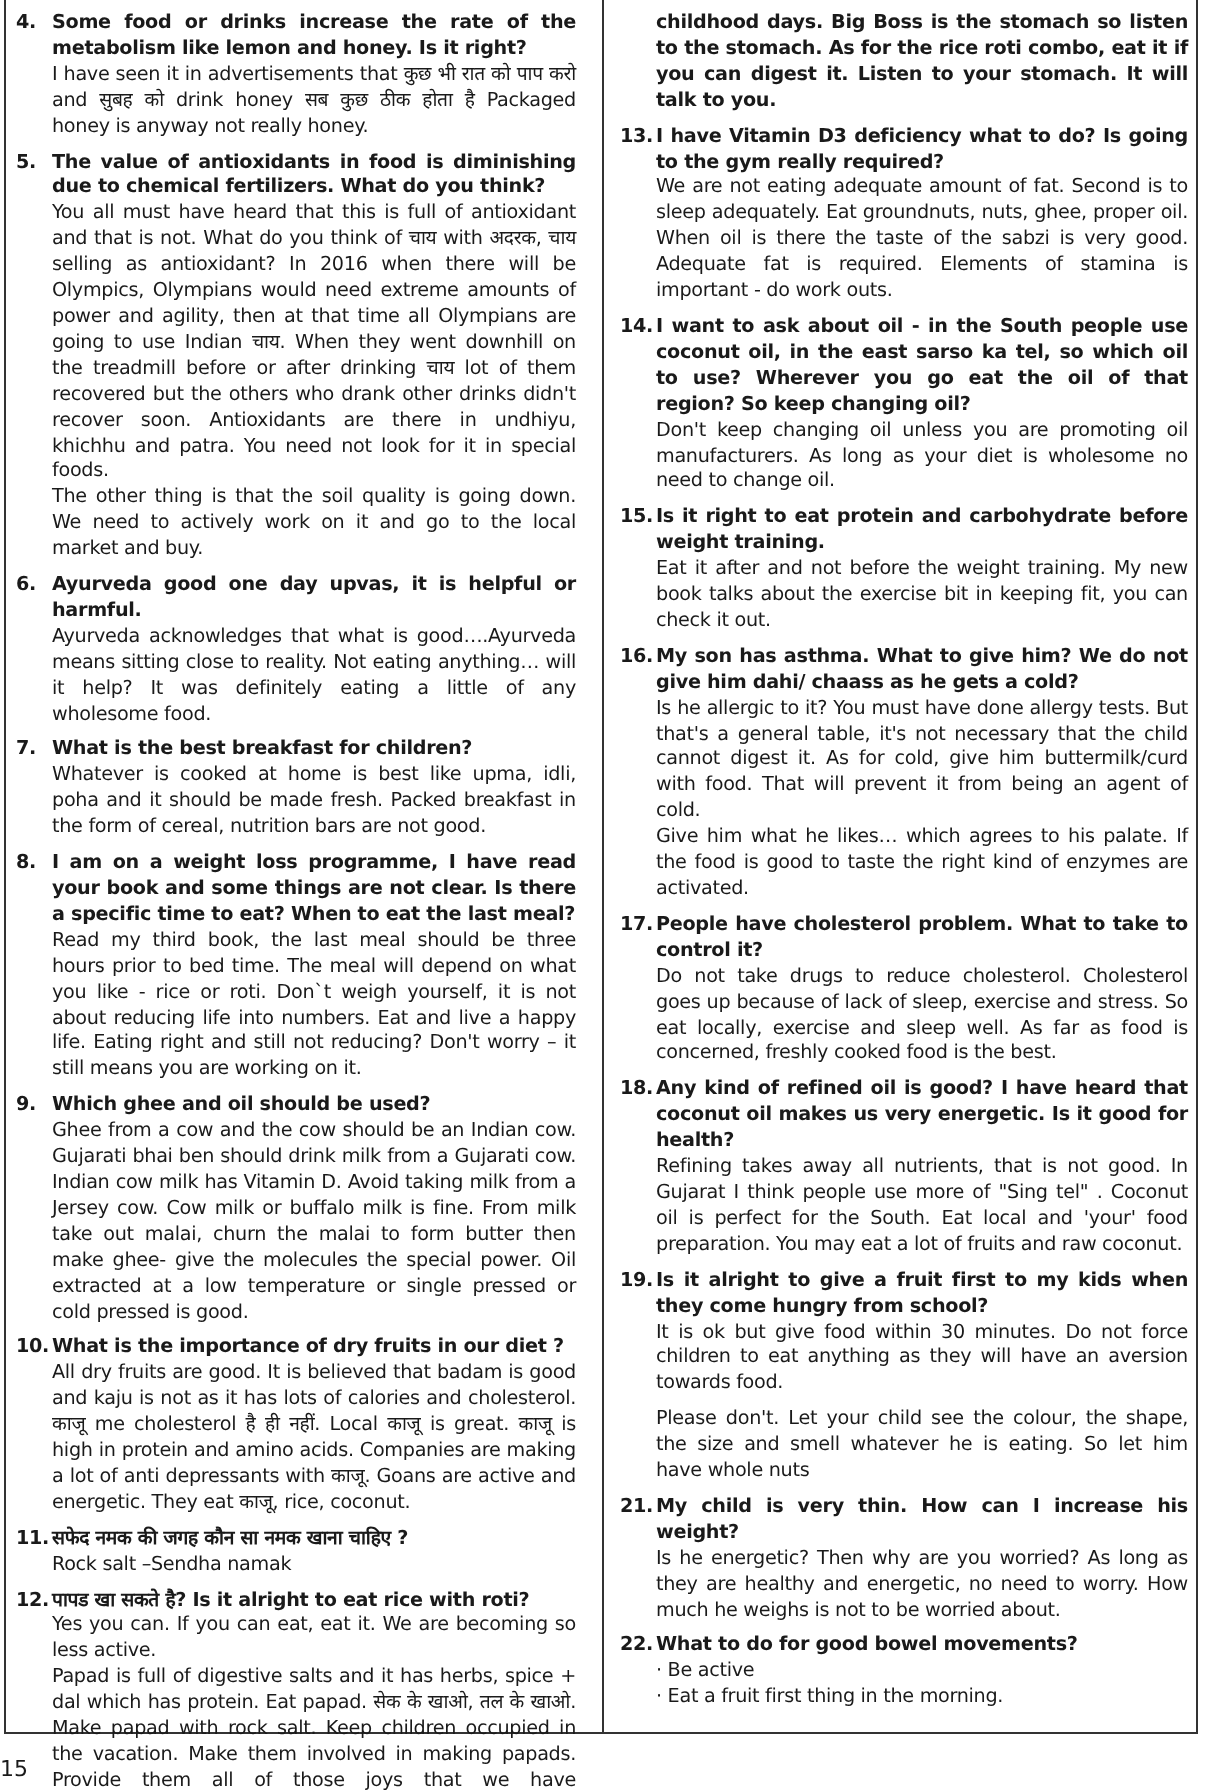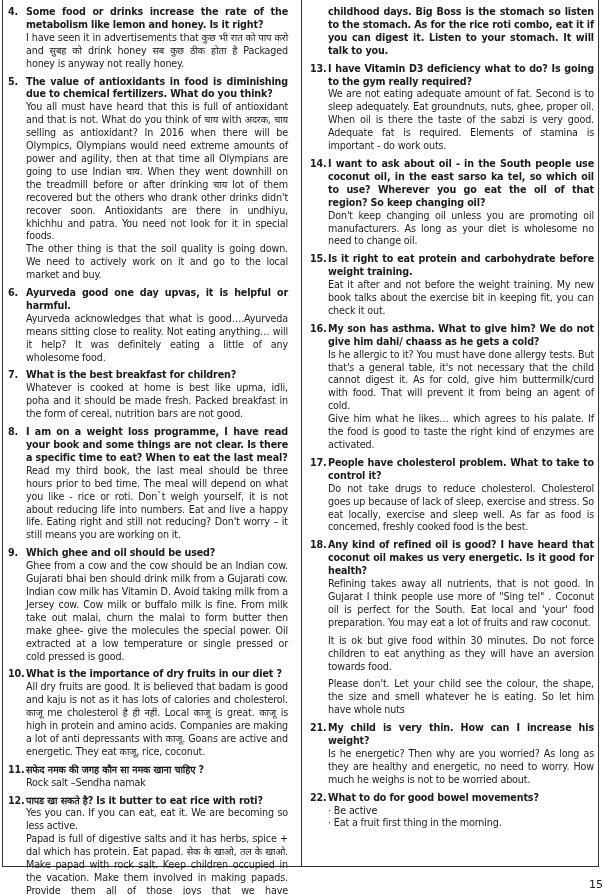--- a/index.html
+++ b/index.html
@@ -11,21 +11,21 @@
   .col { position:absolute; top:6px; width:280px; font-size:9.6px; line-height:12.9px; letter-spacing:-0.15px; }
   .col.left { left:8px; }
   .col.right { left:310px; width:284px; }
   .qa { margin-bottom:5px; }
   .q { font-weight:bold; display:flex; }
   .num { flex:0 0 18px; }
   .qtext { flex:1; text-align:justify; }
   .a { padding-left:18px; text-align:justify; }
   .a p { margin:0; }
   .cont { padding-left:18px; text-align:justify; margin-bottom:5px;font-weight:bold; }
-  .page-num { position:absolute; left:0; width:603px; top:878px; text-align:right; font-size:11px; }
+  .page-num { position:absolute; left:0; width:603px; top:878px; text-align:left; font-size:11px; }
 </style>
 </head>
 <body>
 
 <div class="frame"></div>
 <div class="divider"></div>
 
 <div class="col left" id="leftCol">
     <div class="qa">
       <div class="q">
@@ -96,21 +96,21 @@
         <span class="num">11.</span>
         <span class="qtext">सफेद नमक की जगह कौन सा नमक खाना चाहिए ?</span>
       </div>
       <div class="a">
         <p>Rock salt –Sendha namak</p>
       </div>
     </div>
     <div class="qa">
       <div class="q">
         <span class="num">12.</span>
-        <span class="qtext">पापड खा सकते है? Is it butter to eat rice with roti?</span>
+        <span class="qtext">पापड खा सकते है? Is it alright to eat rice with roti?</span>
       </div>
       <div class="a">
         <p>Yes  you can. If you can eat, eat it. We are becoming so less active.</p>
         <p>Papad is full of digestive salts and it has herbs, spice + dal which has protein. Eat papad. सेक के खाओ, तल के खाओ. Make papad with rock salt. Keep children occupied in the vacation. Make them involved in making papads. Provide them all of those  joys that we have experienced in our</p>
       </div>
     </div>
   </div>
 <div class="col right" id="rightCol">
   <div class="cont">childhood days. Big Boss is the stomach so listen to the stomach. As for the rice roti combo, eat it if you can digest it. Listen to your stomach. It will talk to you.</div>
   <div id="rightItems">
@@ -163,20 +163,24 @@
       <div class="qa">
         <div class="q">
           <span class="num">18.</span>
           <span class="qtext">Any kind of refined oil is good? I have heard that coconut oil makes us very energetic. Is it good for health?</span>
         </div>
         <div class="a">
           <p>Refining takes away all nutrients, that is not good. In Gujarat I think people use more of  "Sing tel" . Coconut oil is perfect for the South. Eat local and 'your' food preparation. You may eat a lot of fruits and raw coconut.</p>
         </div>
       </div>
       <div class="qa">
+        <div class="q">
+          <span class="num">19.</span>
+          <span class="qtext">Is it alright to give a fruit first to my kids when they come hungry from school?</span>
+        </div>
         <div class="a">
           <p>It is ok but give food within 30 minutes. Do not force children to eat anything as  they will have an aversion towards food.</p>
         </div>
       </div>
       <div class="qa">
         <div class="a">
           <p>Please don't. Let your child see the colour, the shape, the size and smell whatever he is eating. So let him have whole nuts</p>
         </div>
       </div>
       <div class="qa">

